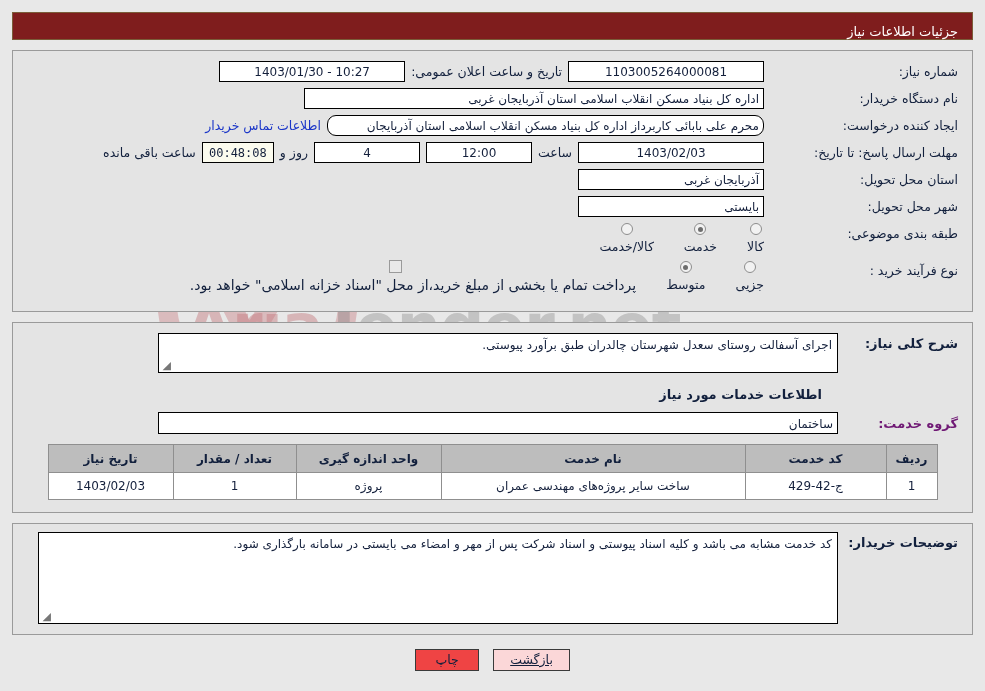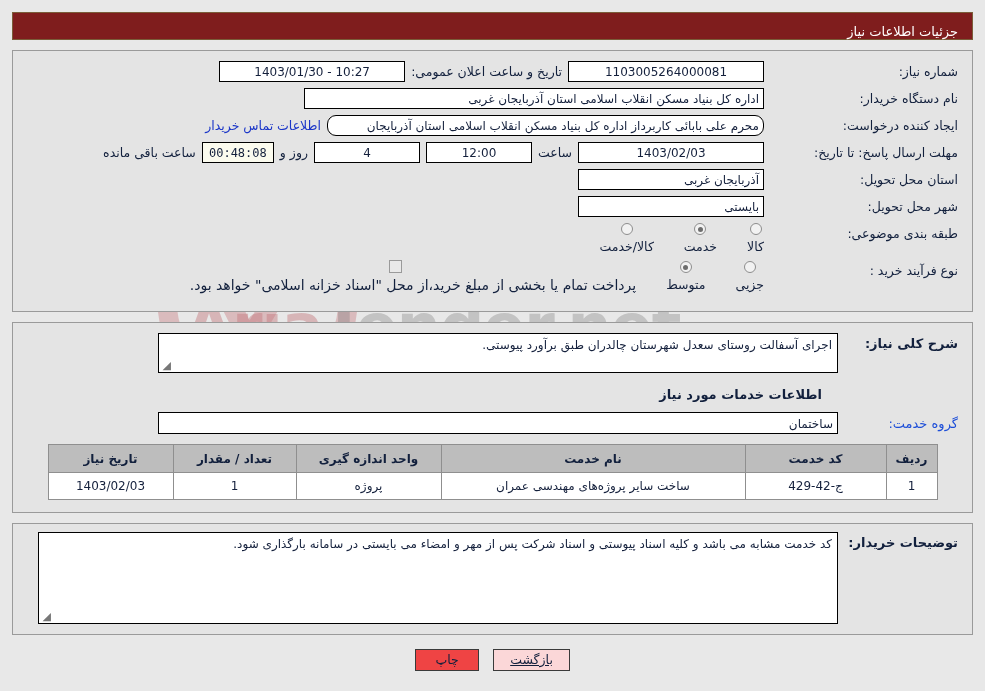--- a/index.html
+++ b/index.html
@@ -239,22 +239,22 @@
     display: flex;
     flex-direction: row;
     align-items: center;
     margin-bottom: 10px;
   }
   .group-lbl {
     width: 120px;
     flex: 0 0 120px;
     text-align: right;
     font-size: 13px;
-    font-weight: normal;
-    color: #1d4ed8;
+    font-weight: bold;
+    color: #701a75;
   }
   .inp.w-group {
     width: 680px;
     height: 22px;
     line-height: 22px;
     text-align: right;
   }
 
   
   table.items {

